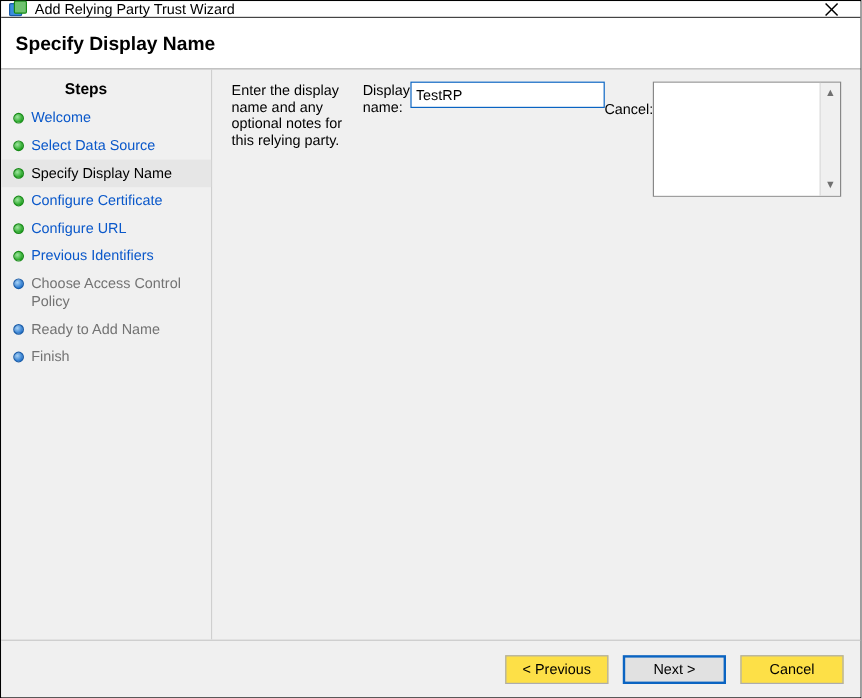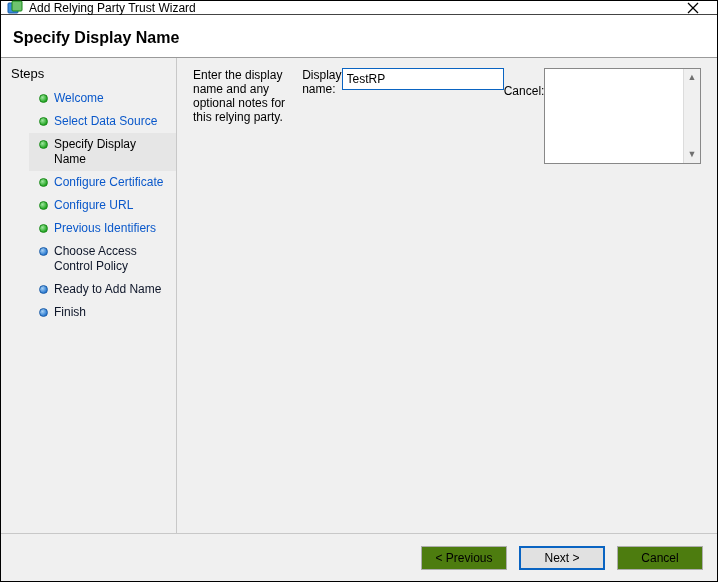--- a/index.html
+++ b/index.html
@@ -60,52 +60,52 @@
   }
 
   .sidebar {
     width: 176px;
     flex: 0 0 176px;
     background: #f0f0f0;
     border-right: 1px solid #c8c8c8;
     padding: 6px 0 6px 0;
   }
   .sidebar-heading {
-    font-weight: 400;
+    font-weight: 700;
     font-size: 13px;
     padding: 2px 10px 6px 10px;
+    margin-left: 43px;
   }
   .step-list { list-style: none; margin: 0; padding: 0; }
   .step-item {
     display: flex;
     align-items: flex-start;
     gap: 6px;
     padding: 4px 8px 4px 10px;
     line-height: 1.25;
     cursor: default;
-    margin-left: 28px;
   }
   .step-item .bullet {
     width: 9px; height: 9px;
     border-radius: 50%;
     margin-top: 3px;
     flex: 0 0 auto;
   }
   .bullet-done {
     background: radial-gradient(circle at 35% 35%, #9fe69f, #25a625 70%);
     border: 1px solid #178a17;
   }
   .bullet-pending {
     background: radial-gradient(circle at 35% 35%, #a7d1f5, #2b7ad0 70%);
     border: 1px solid #1a5ca8;
   }
   .step-link { color: #0a58ca; cursor: pointer; }
   .step-current .step-label { color: #000; }
   .step-current { background: #e6e6e6; }
-  .step-upcoming .step-label { color: #0f172a; }
+  .step-upcoming .step-label { color: #737373; }
 
   .content {
     flex: 1 1 auto;
     background: #f0f0f0;
     padding: 10px 16px 10px 16px;
     display: flex;
     flex-direction: row;
     min-width: 0;
   }
   .instruction {
@@ -166,21 +166,21 @@
     justify-content: flex-end;
     align-items: center;
     gap: 12px;
     padding: 0 14px;
     background: #f0f0f0;
     border-top: 1px solid #c8c8c8;
   }
   .btn {
     min-width: 86px;
     height: 24px;
-    background: #4d7c0f;
+    background: #fde047;
     border: 1px solid #adadad;
     font-family: inherit;
     font-size: 12px;
     cursor: pointer;
     padding: 0 10px;
   }
   .btn-default {
     border: 2px solid #0a64c2;
     background: #e1e1e1;
   }

